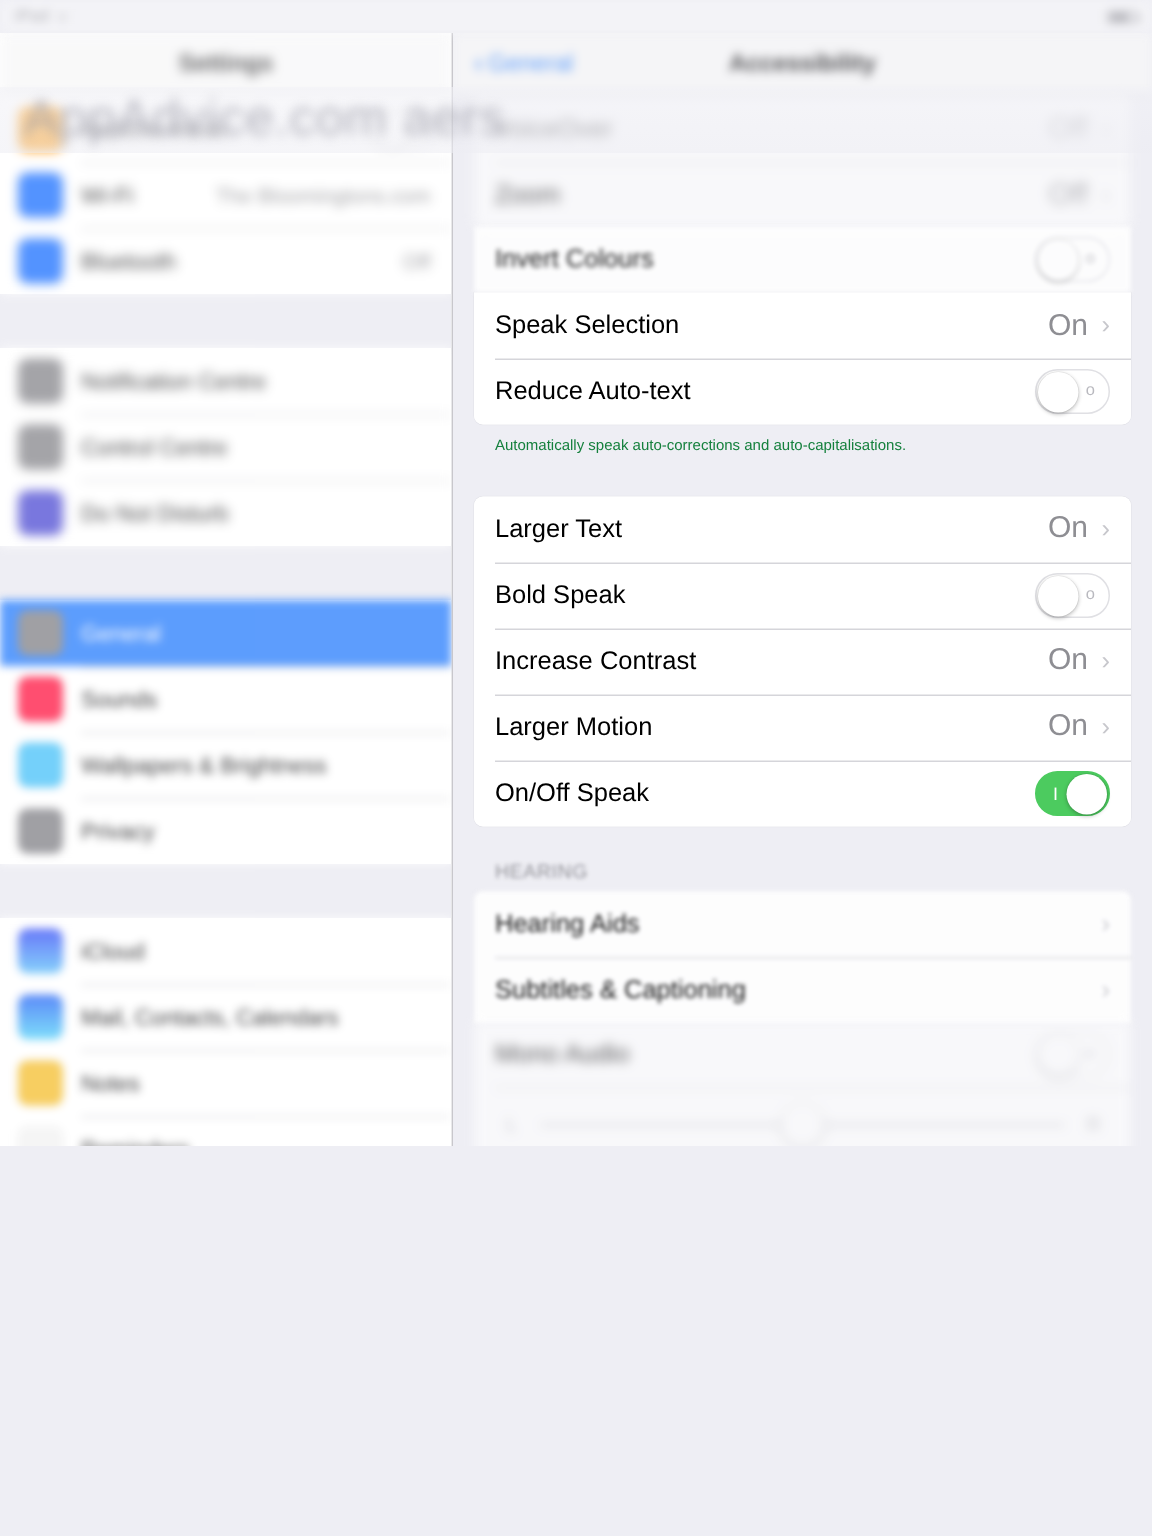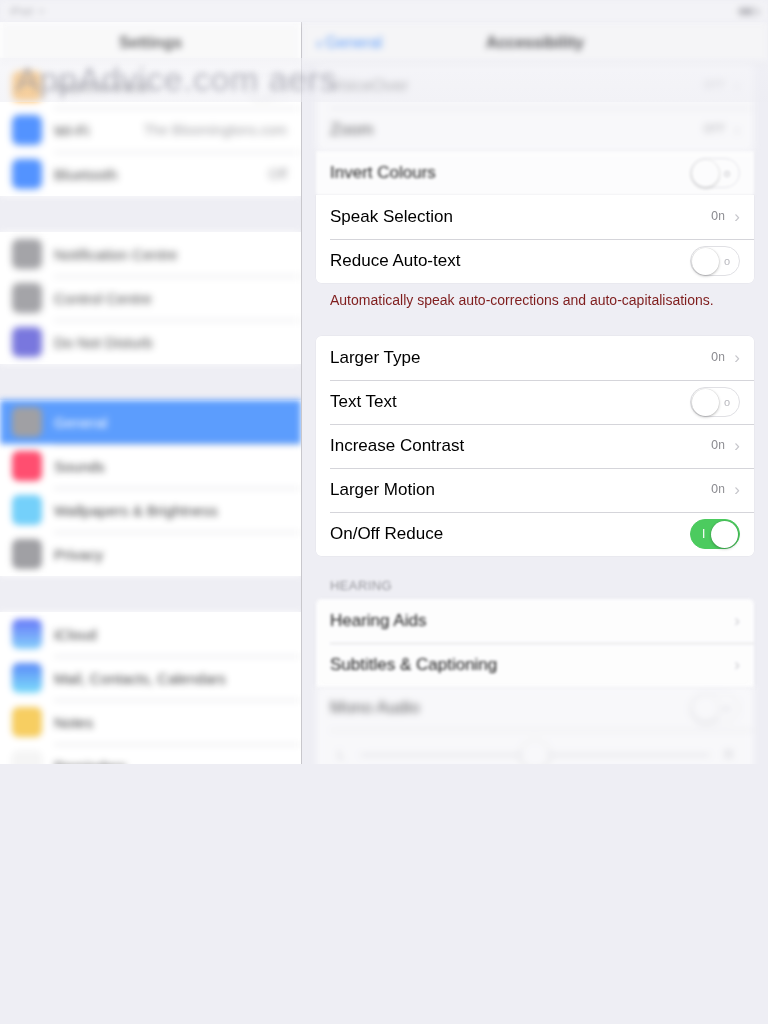--- a/index.html
+++ b/index.html
@@ -89,42 +89,42 @@
     background:#fff; margin:0 14px; border-radius:6px; overflow:hidden;
     box-shadow:0 0 0 .5px rgba(0,0,0,.04);
   }
   .crow{
     display:flex; align-items:center; height:44px; padding:0 14px; position:relative; background:#fff;
   }
   .crow + .crow:before{
     content:""; position:absolute; left:14px; right:0; top:0; height:1px; background:#d5d5da;
   }
   .c-label{ font-size:17px; color:#000; }
-  .c-detail{ margin-left:auto; font-size:12px; color:#8e8e93;font-family:Liberation Mono, monospace; }
+  .c-detail{ margin-left:auto; font-size:20px; color:#8e8e93; }
   .c-chev{ margin-left:9px; color:#c7c7cc; font-size:17px; font-weight:300; }
 
   
   .toggle{
     margin-left:auto; width:50px; height:30px; border-radius:16px; position:relative; flex:0 0 50px;
     background:#fff; border:1px solid #e0e0e4;
   }
   .toggle .knob{
     position:absolute; top:1px; left:1px; width:27px; height:27px; border-radius:50%;
     background:#fff; box-shadow:0 1px 3px rgba(0,0,0,.28), 0 0 0 .5px rgba(0,0,0,.06);
   }
   .toggle .lbl{
     position:absolute; right:9px; top:50%; transform:translateY(-50%);
     font-size:11px; color:#b9b9bf; line-height:1;
   }
   .toggle.on{ background:#4ccb5f; border-color:#4ccb5f; }
   .toggle.on .knob{ left:auto; right:1px; }
   .toggle.on .lbl{ right:auto; left:11px; color:#fff; font-size:12px; }
 
   .footnote{
-    padding:8px 20px 10px 28px; font-size:14px; color:#7f1d1d; line-height:1.35;
+    padding:8px 20px 10px 28px; font-size:10px; color:#15803d; line-height:1.35;
   }
   .secheader{
     padding:22px 28px 6px 28px; font-size:13px; color:#8a8a90; letter-spacing:.4px;
   }
   .spacer{ height:16px; }
 
   
   .sliderrow{ display:flex; align-items:center; height:50px; padding:0 16px; background:#fff; position:relative;}
   .sliderrow:before{ content:""; position:absolute; left:14px; right:0; top:0; height:1px; background:#d5d5da;}
   .s-ic{ font-size:13px; color:#b5b5ba; width:18px; text-align:center; }
@@ -323,43 +323,43 @@
             </span>
           </div>
         </div>
 
         <div class="footnote">Automatically speak auto-corrections and auto-capitalisations.</div>
 
         <div class="spacer"></div>
 
         <div class="card">
           <div class="crow">
-            <span class="c-label">Larger Type</span>
+            <span class="c-label">Larger Text</span>
             <span class="c-detail">On</span>
             <span class="c-chev">›</span>
           </div>
           <div class="crow">
-            <span class="c-label">Text Text</span>
+            <span class="c-label">Bold Speak</span>
             <span class="toggle">
               <span class="lbl">o</span>
               <span class="knob"></span>
             </span>
           </div>
           <div class="crow">
             <span class="c-label">Increase Contrast</span>
             <span class="c-detail">On</span>
             <span class="c-chev">›</span>
           </div>
           <div class="crow">
             <span class="c-label">Larger Motion</span>
             <span class="c-detail">On</span>
             <span class="c-chev">›</span>
           </div>
           <div class="crow">
-            <span class="c-label">On/Off Reduce</span>
+            <span class="c-label">On/Off Speak</span>
             <span class="toggle on">
               <span class="lbl">I</span>
               <span class="knob"></span>
             </span>
           </div>
         </div>
       </div>
 
       <div class="dof4">
         <div class="secheader">HEARING</div>

